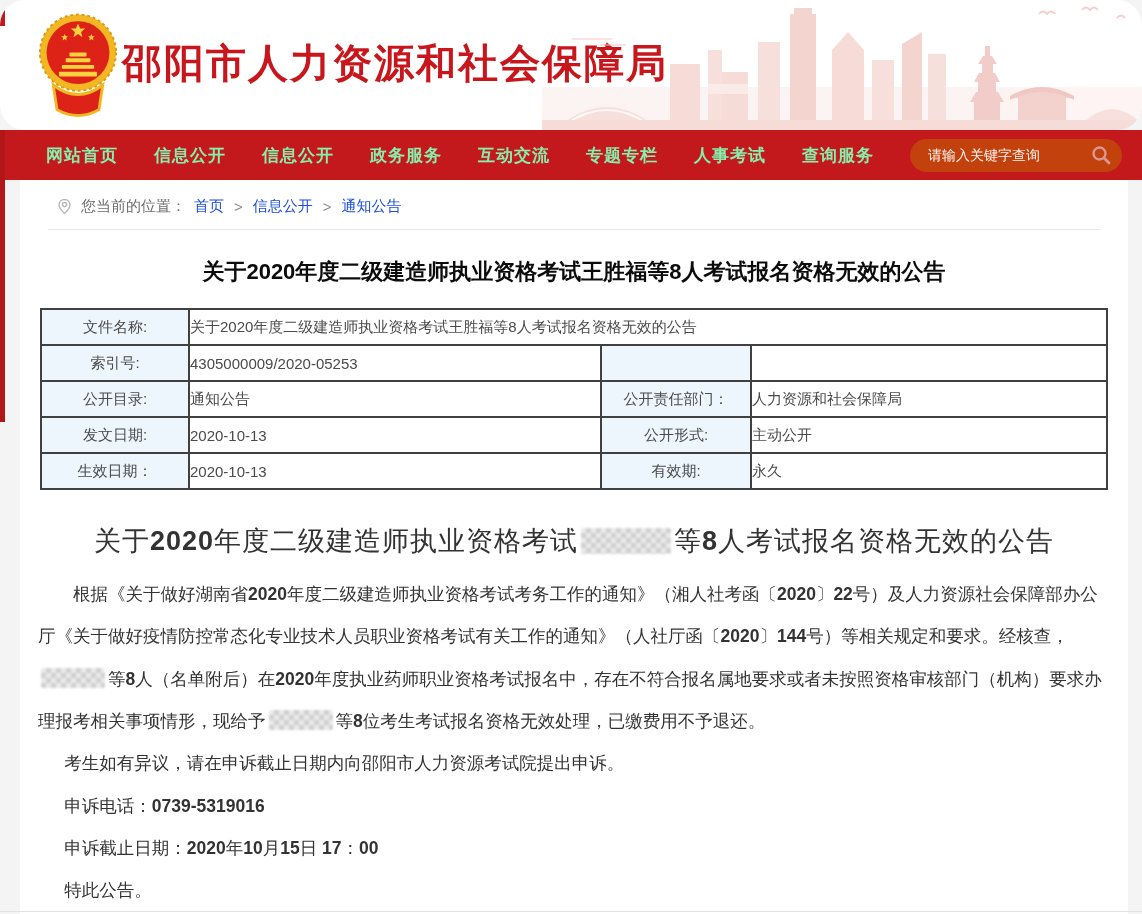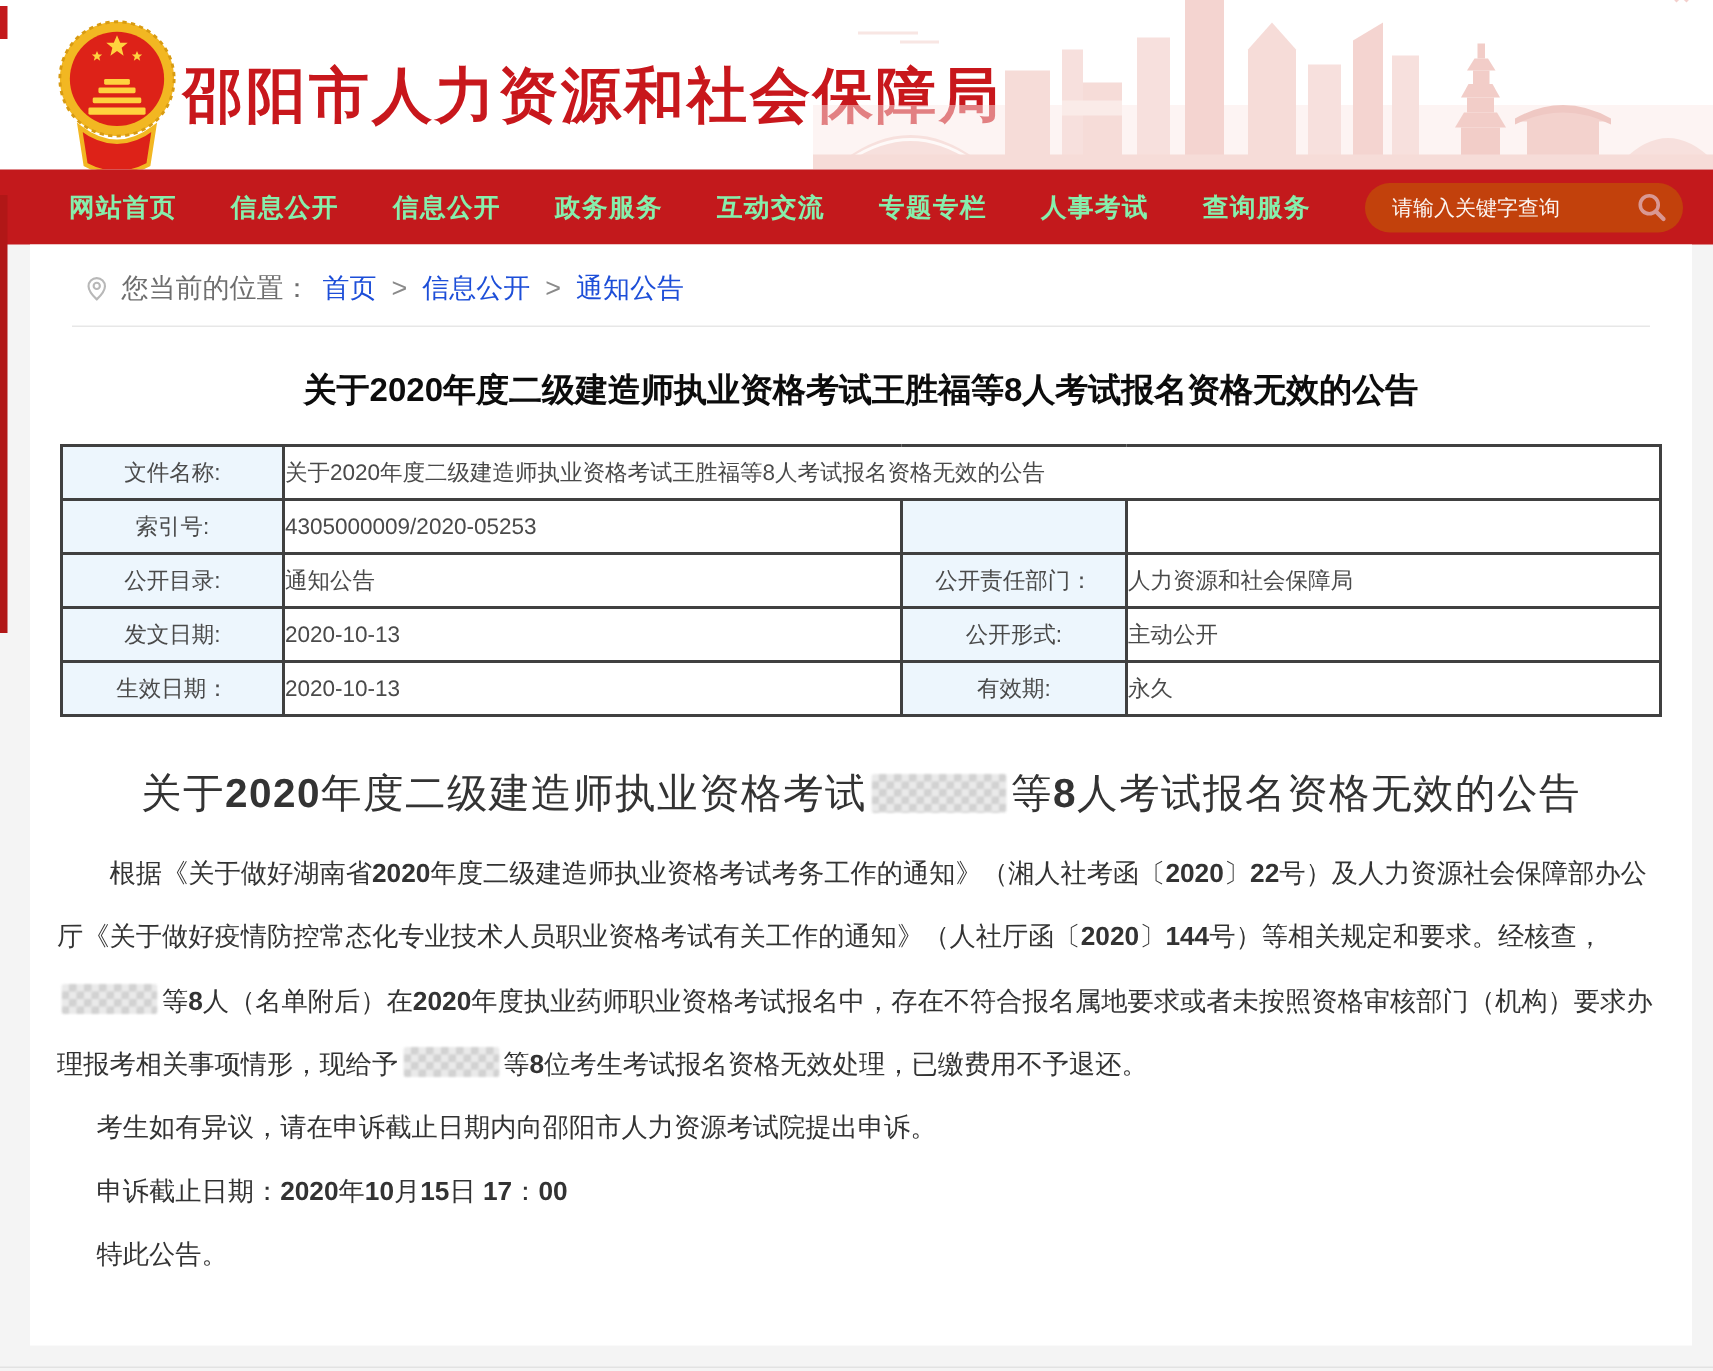--- a/index.html
+++ b/index.html
@@ -4,21 +4,21 @@
 <style>
   html,body{margin:0;padding:0;}
   body{
     width:1142px;height:914px;overflow:hidden;position:relative;
     background:#f4f4f4;
     font-family:"Liberation Sans","DejaVu Sans",sans-serif;
     color:#333;
   }
   
   .site-header{
-    position:relative;height:113px;background:#fff;overflow:hidden;
+    position:relative;height:130px;background:#fff;overflow:hidden;border-radius:25px;
   }
   .corner-sliver{
     position:absolute;left:0;top:4px;width:5px;height:22px;background:#c3191c;
   }
   .emblem{position:absolute;left:38px;top:8px;width:80px;height:114px;}
   .site-title{
     position:absolute;left:122px;top:36px;
     font-size:40px;font-weight:bold;color:#c8171c;letter-spacing:2px;
     white-space:nowrap;
   }
@@ -48,21 +48,21 @@
     position:absolute;left:0;top:130px;width:5px;height:292px;background:#b11717;z-index:4;
   }
   .content{
     position:relative;width:1108px;margin-left:20px;height:734px;
     background:#fff;box-sizing:border-box;
   }
   .breadcrumb{
     display:flex;align-items:center;gap:8px;
     margin:0 28px;padding:17px 4px 13px 8px;
     border-bottom:1px solid #e7e7e7;
-    font-size:18px;color:#6e6e6e;
+    font-size:15px;color:#6e6e6e;
   }
   .breadcrumb .pin{width:17px;height:17px;flex:0 0 auto;}
   .crumb-link{color:#1d4ed8;text-decoration:none;cursor:pointer;}
   .crumb-sep{color:#8a8a8a;margin:0 2px;}
   .page-title{
     margin:27px 30px 0;text-align:center;
     font-size:22px;font-weight:bold;color:#0c0c0c;
   }
   
   table.meta{
@@ -241,18 +241,19 @@
 
   <div class="article-heading">
     <span>关于<b>2020</b>年度二级建造师执业资格考试</span><span class="redact"></span><span>等<b>8</b>人考试报名资格无效的公告</span>
   </div>
 
   <div class="article-body">
     <p class="p-indent2">
       <span>根据《关于做好湖南省<b>2020</b>年度二级建造师执业资格考试考务工作的通知》（湘人社考函〔<b>2020</b>〕<b>22</b>号）及人力资源社会保障部办公厅《关于做好疫情防控常态化专业技术人员职业资格考试有关工作的通知》（人社厅函〔<b>2020</b>〕<b>144</b>号）等相关规定和要求。经核查，</span><span class="redact"></span><span>等<b>8</b>人（名单附后）在<b>2020</b>年度执业药师职业资格考试报名中，存在不符合报名属地要求或者未按照资格审核部门（机构）要求办理报考相关事项情形，现给予</span><span class="redact"></span><span>等<b>8</b>位考生考试报名资格无效处理，已缴费用不予退还。</span>
     </p>
     <p class="p-indent15">考生如有异议，请在申诉截止日期内向邵阳市人力资源考试院提出申诉。</p>
+    <p class="p-indent15">申诉电话：<b>0739-5319016</b></p>
     <p class="p-indent15">申诉截止日期：<b>2020</b>年<b>10</b>月<b>15</b>日 <b>17</b>：<b>00</b></p>
     <p class="p-indent15">特此公告。</p>
   </div>
 </div>
 
 <div class="bottom-line"></div>
 
 </body></html>

